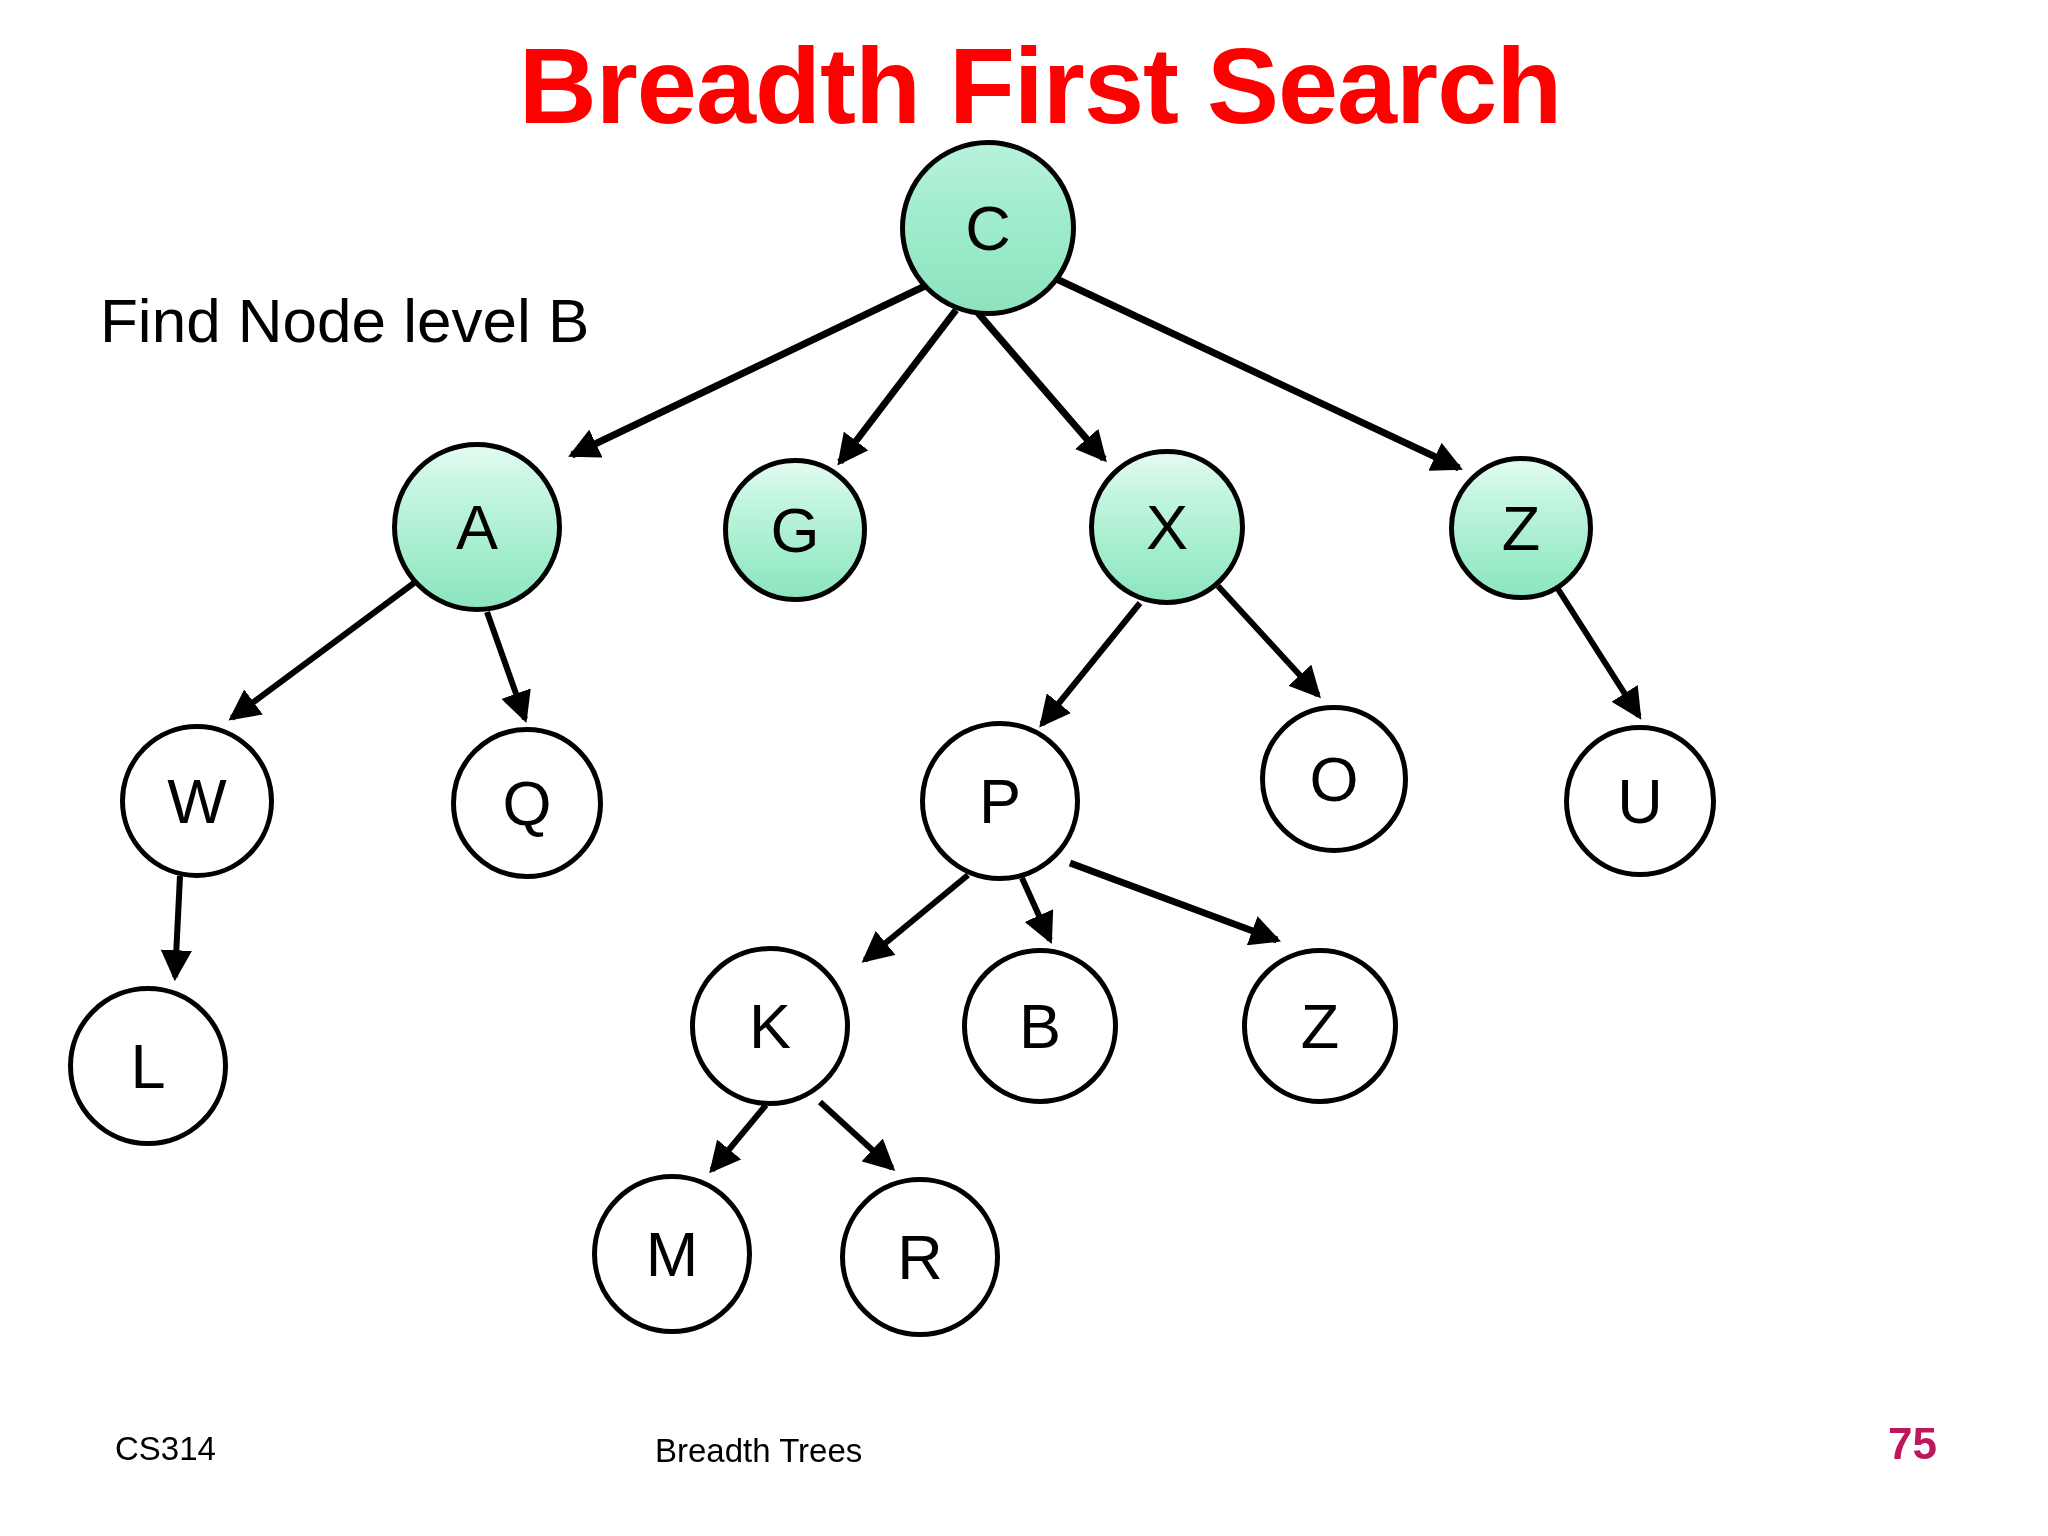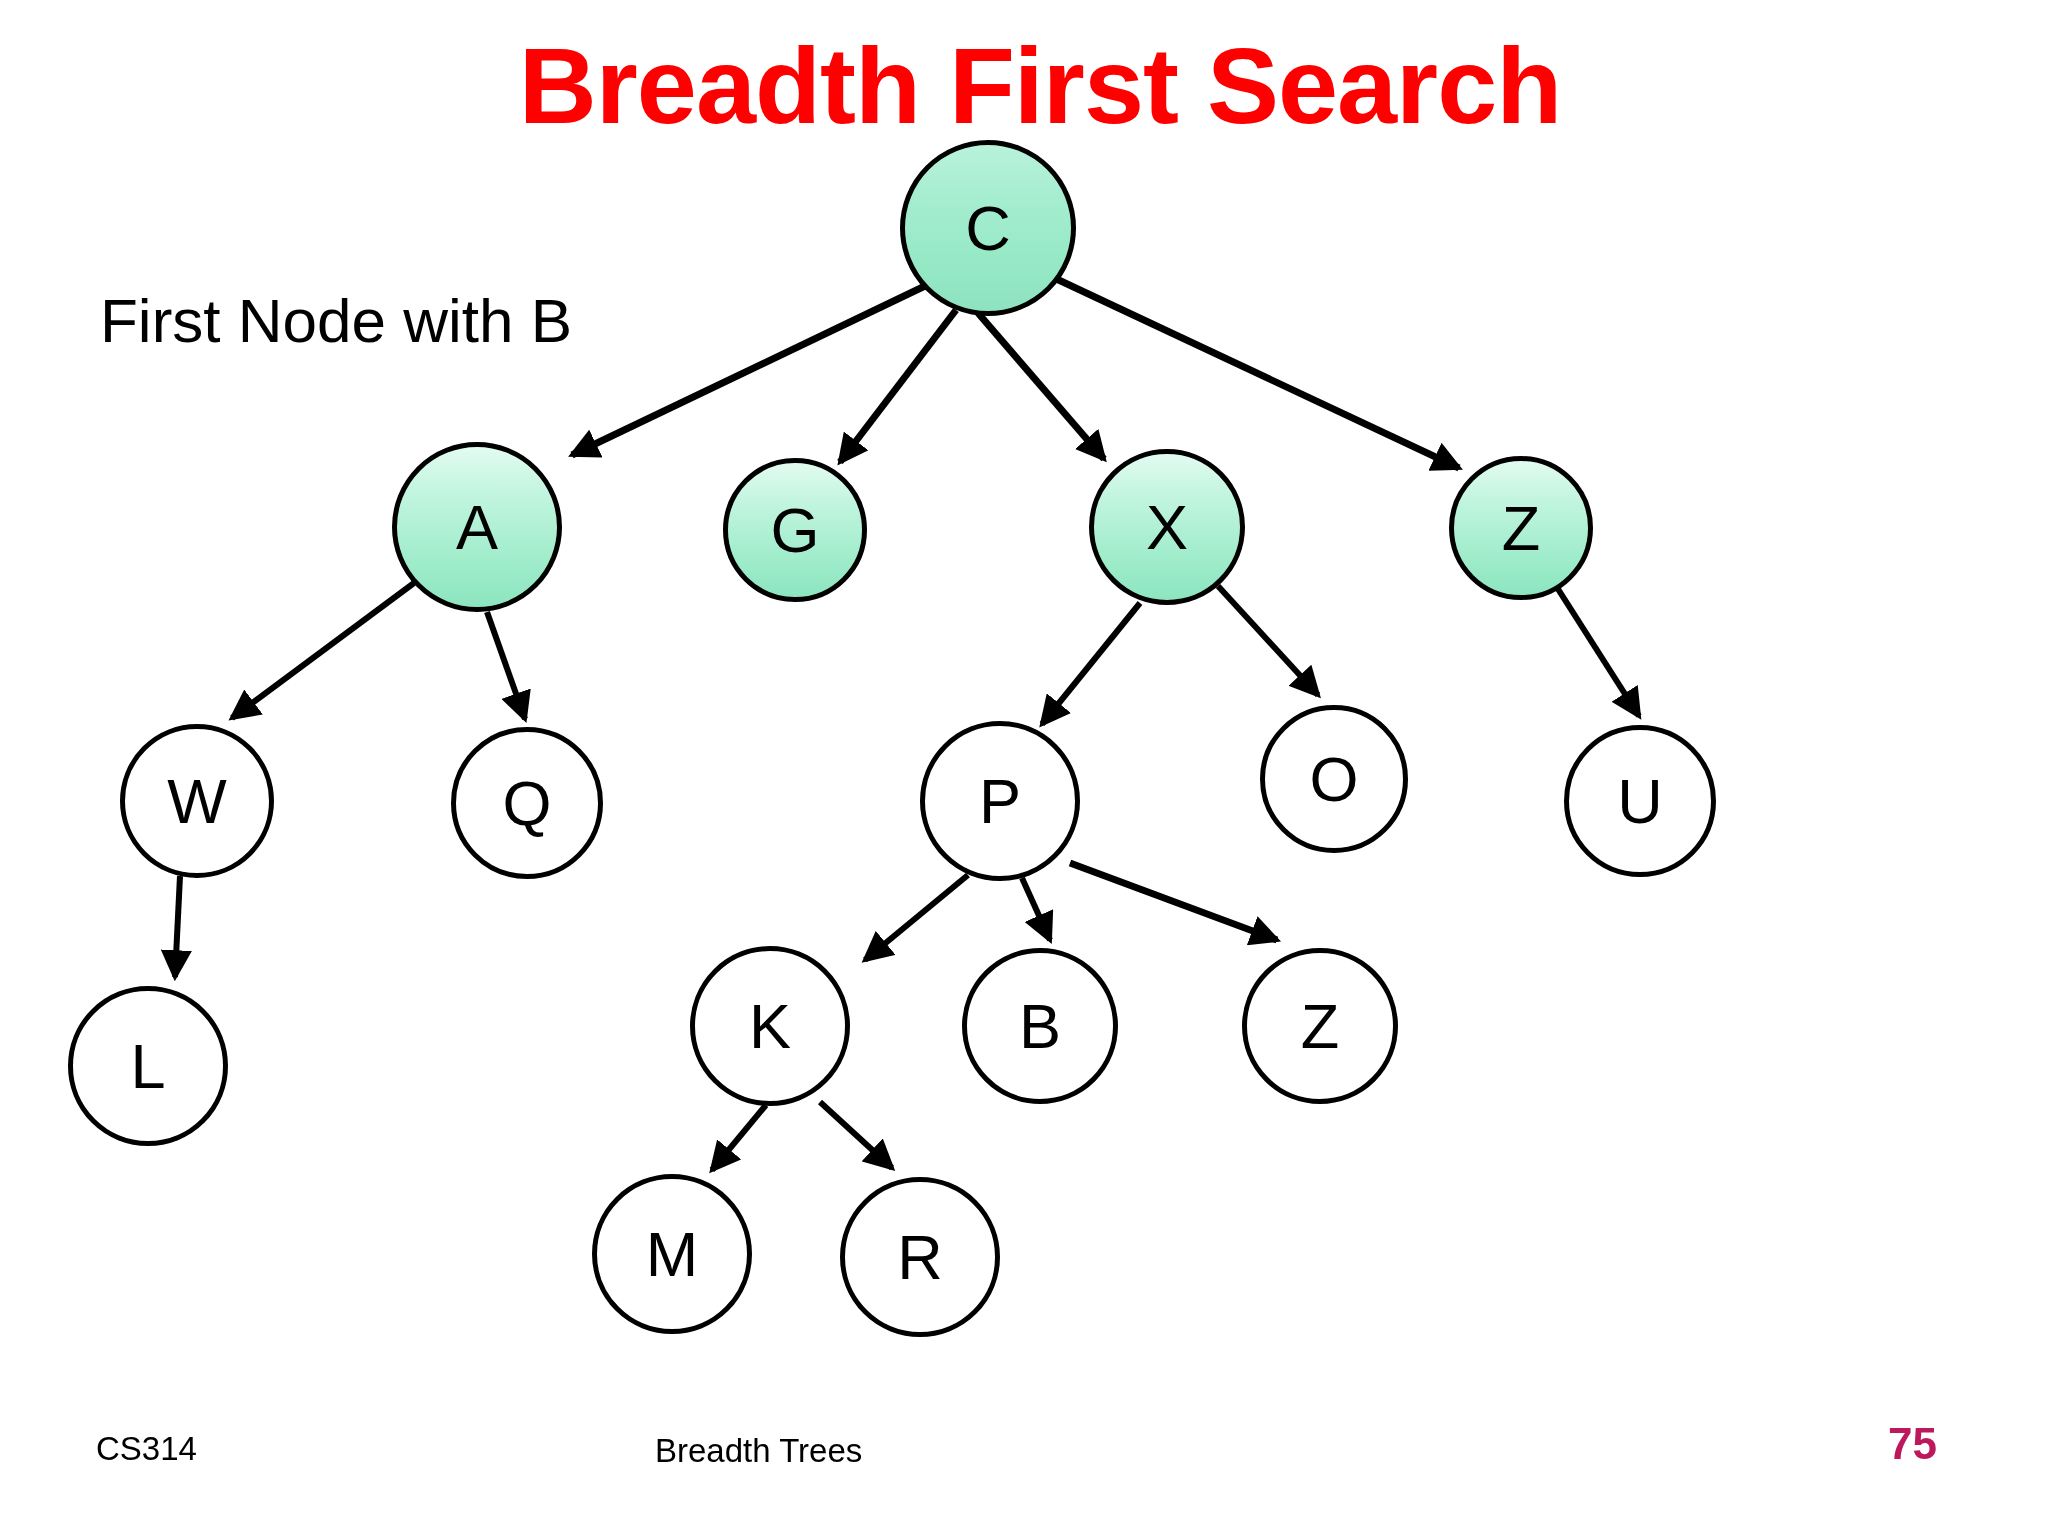--- a/index.html
+++ b/index.html
@@ -51,21 +51,21 @@
   .caption-level  { left: 1245px; top: 240px; }
 
   
   .footer-text {
     position: absolute;
     font-size: 33px;
     line-height: 1;
     color: #000000;
     white-space: nowrap;
   }
-  .footer-course { left: 96px;  top: 1432px; }
+  .footer-course { left: 115px;  top: 1432px; }
   .footer-topic  { left: 655px;  top: 1434px; }
   .footer-page {
     position: absolute;
     left: 1888px;
     top: 1422px;
     font-size: 44px;
     font-weight: bold;
     line-height: 1;
     color: #be185d;
     white-space: nowrap;
@@ -106,21 +106,21 @@
     background-image: linear-gradient(to bottom, #b8f2dc 0%, #a4edcf 35%, #94e8c4 75%, #8fe2bf 100%);
   }
 </style>
 </head>
 <body>
 
 <div class="slide">
 
   <div class="slide-title">Breadth First Search</div>
 
-  <div class="caption caption-find">First Node with B</div>
+  <div class="caption caption-find">Find Node level B</div>
 
   <svg class="tree-edges" viewBox="0 0 2048 1536" width="2048" height="1536">
     <defs>
       <marker id="arrow" viewBox="0 0 10 10" refX="8.6" refY="5" markerWidth="5.2" markerHeight="5.2" orient="auto-start-reverse">
         <path d="M 0 0 L 10 5 L 0 10 z" fill="#000000"></path>
       </marker>
       <marker id="arrowbig" viewBox="0 0 10 10" refX="8.6" refY="5" markerWidth="4.4" markerHeight="4.4" orient="auto-start-reverse">
         <path d="M 0 0 L 10 5 L 0 10 z" fill="#000000"></path>
       </marker>
     </defs>

